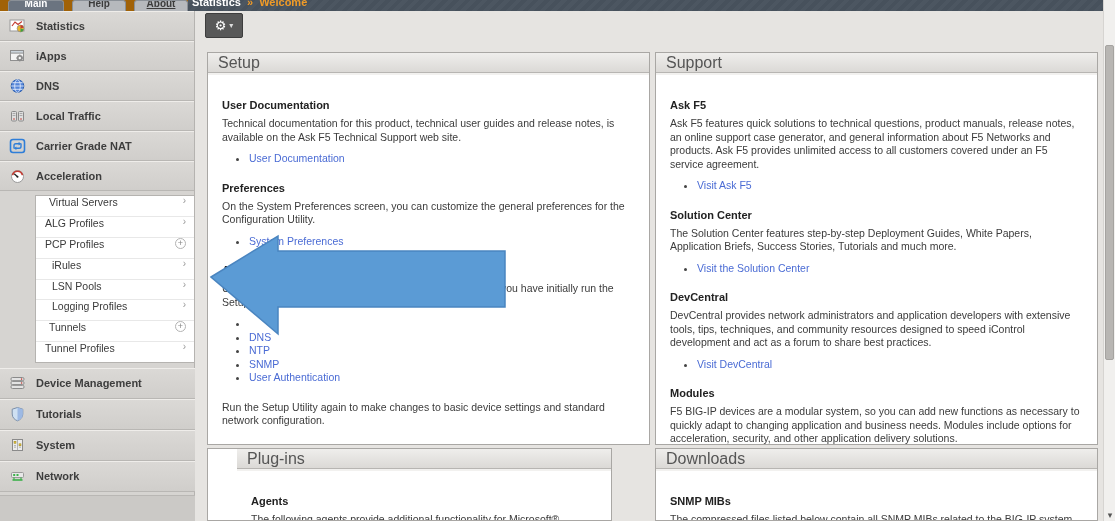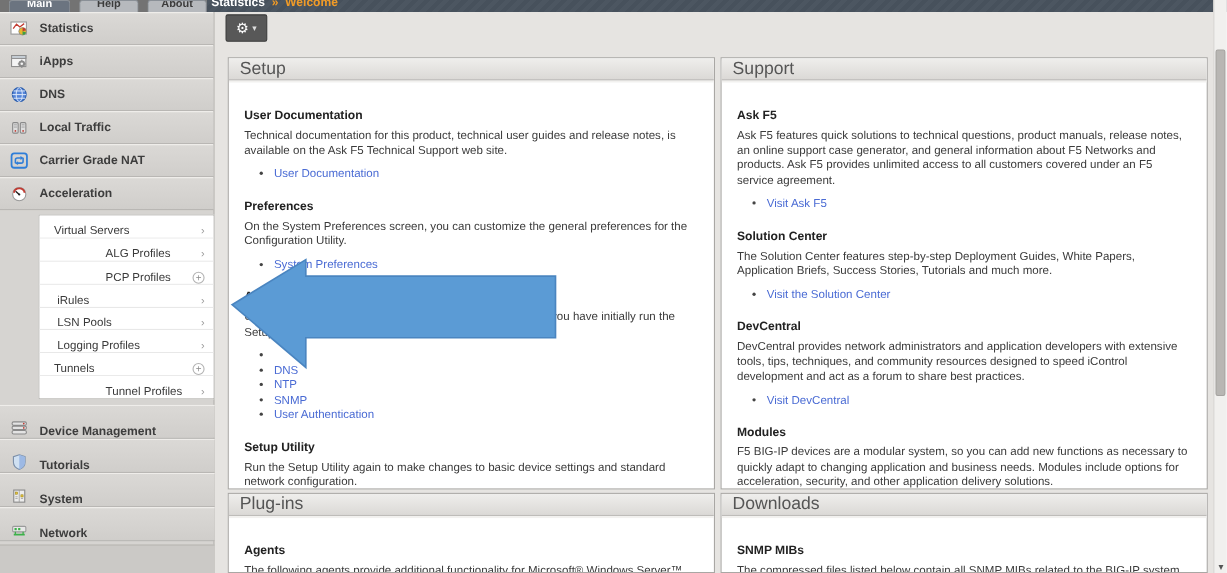--- a/index.html
+++ b/index.html
@@ -2,57 +2,57 @@
 <html><head>
 <meta charset="utf-8">
 <style>
   html,body{margin:0;padding:0;background:#fff;}
   *{box-sizing:border-box;}
   .screen{position:relative;width:1115px;height:521px;overflow:hidden;
           font-family:"Liberation Sans",sans-serif;background:#e6e4e1;}
 
   
   .topstrip{position:absolute;left:0;top:0;width:1115px;height:11px;overflow:hidden;}
-  .tabzone{position:absolute;left:0;top:0;width:188px;height:11px;background:#737373;}
+  .tabzone{position:absolute;left:0;top:0;width:188px;height:11px;background:#a16207;}
   .tab{position:absolute;top:0;height:11px;overflow:hidden;border:1px solid #8a9097;
        border-bottom:none;border-radius:3px 3px 0 0;font-size:10px;font-weight:bold;
        text-align:center;}
   .tab .tlabel{display:block;margin-top:-4px;line-height:14px;}
   .tab-main{left:8px;width:56px;background:#6b7480;color:#fff;}
   .tab-help{left:72px;width:54px;background:#b6b9bd;color:#3c3c3c;}
-  .tab-about{left:134px;width:54px;background:#b6b9bd;color:#3c3c3c;}
+  .tab-about{left:134px;width:54px;background:#b6b9bd;color:#3c3c3c;text-decoration:underline;}
   .crumbbar{position:absolute;left:188px;top:0;width:927px;height:11px;overflow:hidden;
             background:repeating-linear-gradient(135deg,#4c5661 0 4px,#47515c 4px 8px);}
   .crumb-in{margin:-5px 0 0 4px;line-height:14px;font-size:11px;font-weight:bold;white-space:nowrap;}
   .crumb-section{color:#ffffff;}
   .crumb-sep{color:#f09b28;padding:0 3px;}
   .crumb-page{color:#f09b28;}
 
   
   .sidebar{position:absolute;left:0;top:11px;width:195px;height:510px;
            background:#d6d4d1;border-right:1px solid #b5b3b0;}
   .sb-item{height:30px;display:flex;align-items:center;gap:10px;padding-left:8px;
            background:linear-gradient(#dbd9d6,#d0cecb);
            border-bottom:1px solid #b9b7b4;box-shadow:inset 0 1px 0 #efedea;cursor:pointer;}
   .sb-label{font-size:11px;font-weight:bold;color:#3d3d3d;}
   .sb-icon{width:18px;height:18px;display:flex;align-items:center;justify-content:center;}
   .submenu{position:absolute;left:35px;top:184px;width:160px;height:168px;background:#fff;
            border:1px solid #b5b3b0;display:flex;flex-direction:column;}
-  .sm-item{flex:1;display:flex;align-items:flex-end;border-bottom:1px solid #e8e8e8;
+  .sm-item{flex:1;display:flex;align-items:flex-start;border-bottom:1px solid #e8e8e8;
            font-size:10.5px;color:#3a3a3a;cursor:pointer;background:#fff;}
   .sm-item:last-child{border-bottom:none;}
   .lvl1 .sm-label{padding-left:13px;}
   .lvl1b .sm-label{padding-left:16px;}
-  .lvl2 .sm-label{padding-left:34px;margin-left:26px;}
+  .lvl2 .sm-label{padding-left:9px;}
   .sm-acc{margin-left:auto;margin-right:8px;color:#9a9a9a;}
   .sm-acc.chev{font-size:10px;line-height:10px;}
   .sm-acc.plus{width:11px;height:11px;border:1px solid #b3b3b3;border-radius:50%;
                font-size:9px;line-height:9px;text-align:center;color:#8a8a8a;}
   .sb-bottom{position:absolute;left:0;top:357px;width:195px;}
-  .sb-bottom .sb-item{height:31px;align-items:flex-end;}
+  .sb-bottom .sb-item{height:31px;}
   .sb-footer{position:absolute;left:0;top:484px;width:195px;height:26px;background:#cbc9c6;
              border-top:1px solid #b9b7b4;}
 
   
   .gearbtn{position:absolute;left:205px;top:13px;width:38px;height:25px;background:#585858;
            border:1px solid #3d3d3d;border-radius:2px;display:flex;align-items:center;
            justify-content:center;gap:3px;cursor:pointer;}
   .gear-glyph{color:#fff;font-size:13px;line-height:13px;}
   .gear-caret{color:#ddd;font-size:8px;line-height:8px;}
 
@@ -62,21 +62,21 @@
                 background:linear-gradient(#efeeec,#dbd9d6);border-bottom:1px solid #b7b5b2;
                 box-shadow:0 2px 0 #f2f1ef;}
   .panel-body{padding:26px 14px 0 14px;}
   .panel-body h3{margin:0 0 6px 0;font-size:11px;color:#222;}
   .panel-body p{margin:0 0 8px 0;font-size:10.5px;line-height:13.5px;color:#3b3b3b;max-width:417px;}
   ul.links{margin:6px 0 16px 0;padding-left:27px;}
   ul.links li{font-size:10.5px;line-height:13.5px;color:#444;}
   ul.links a{color:#4a6bd4;text-decoration:none;cursor:pointer;}
   .p-setup{left:207px;top:52px;width:443px;height:393px;}
   .p-support{left:655px;top:52px;width:443px;height:393px;}
-  .p-plugins{left:207px;top:448px;width:443px;height:73px;}
+  .p-plugins{left:207px;top:448px;width:405px;height:73px;padding-left:29px;}
   .p-downloads{left:655px;top:448px;width:443px;height:73px;}
 
   
   .scrollbar{position:absolute;right:0;top:0;width:12px;height:521px;background:#f1f0ee;
              border-left:1px solid #d6d4d1;}
   .scroll-thumb{position:absolute;left:1px;top:45px;width:9px;height:315px;background:#b8b6b3;
                 border:1px solid #a5a3a0;border-radius:2px;cursor:grab;}
   .scroll-down{position:absolute;left:0;bottom:1px;width:12px;text-align:center;font-size:9px;
                color:#555;cursor:pointer;}
 
@@ -285,21 +285,20 @@
       </ul>
       <h3>Additional Setup Options</h3>
       <p>Use the following screens for additional system setup, once you have initially run the Setup Utility.</p>
       <ul class="links">
         <li><a></a></li>
         <li><a>DNS</a></li>
         <li><a>NTP</a></li>
         <li><a>SNMP</a></li>
         <li><a>User Authentication</a></li>
       </ul>
-      <h3>Setup Utility</h3>
       <p>Run the Setup Utility again to make changes to basic device settings and standard network configuration.</p>
 
     </div>
   </div>
 
   <div class="panel p-support">
     <div class="panel-header">Support</div>
     <div class="panel-body">
       <h3>Ask F5</h3>
       <p>Ask F5 features quick solutions to technical questions, product manuals, release notes, an online support case generator, and general information about F5 Networks and products. Ask F5 provides unlimited access to all customers covered under an F5 service agreement.</p>

